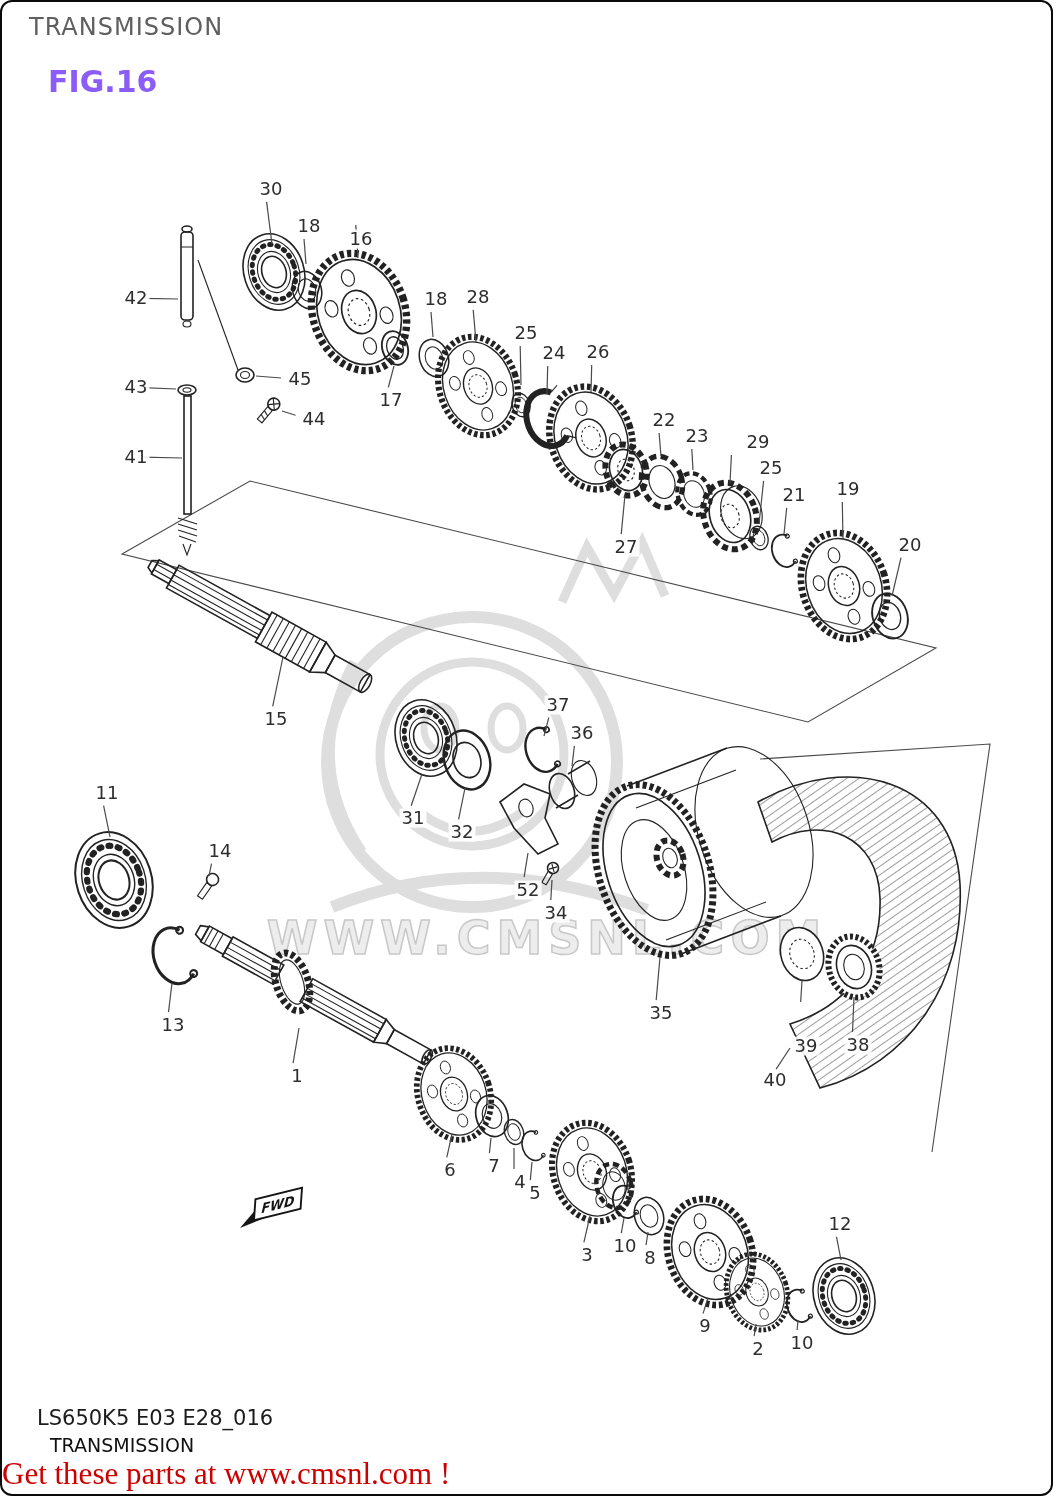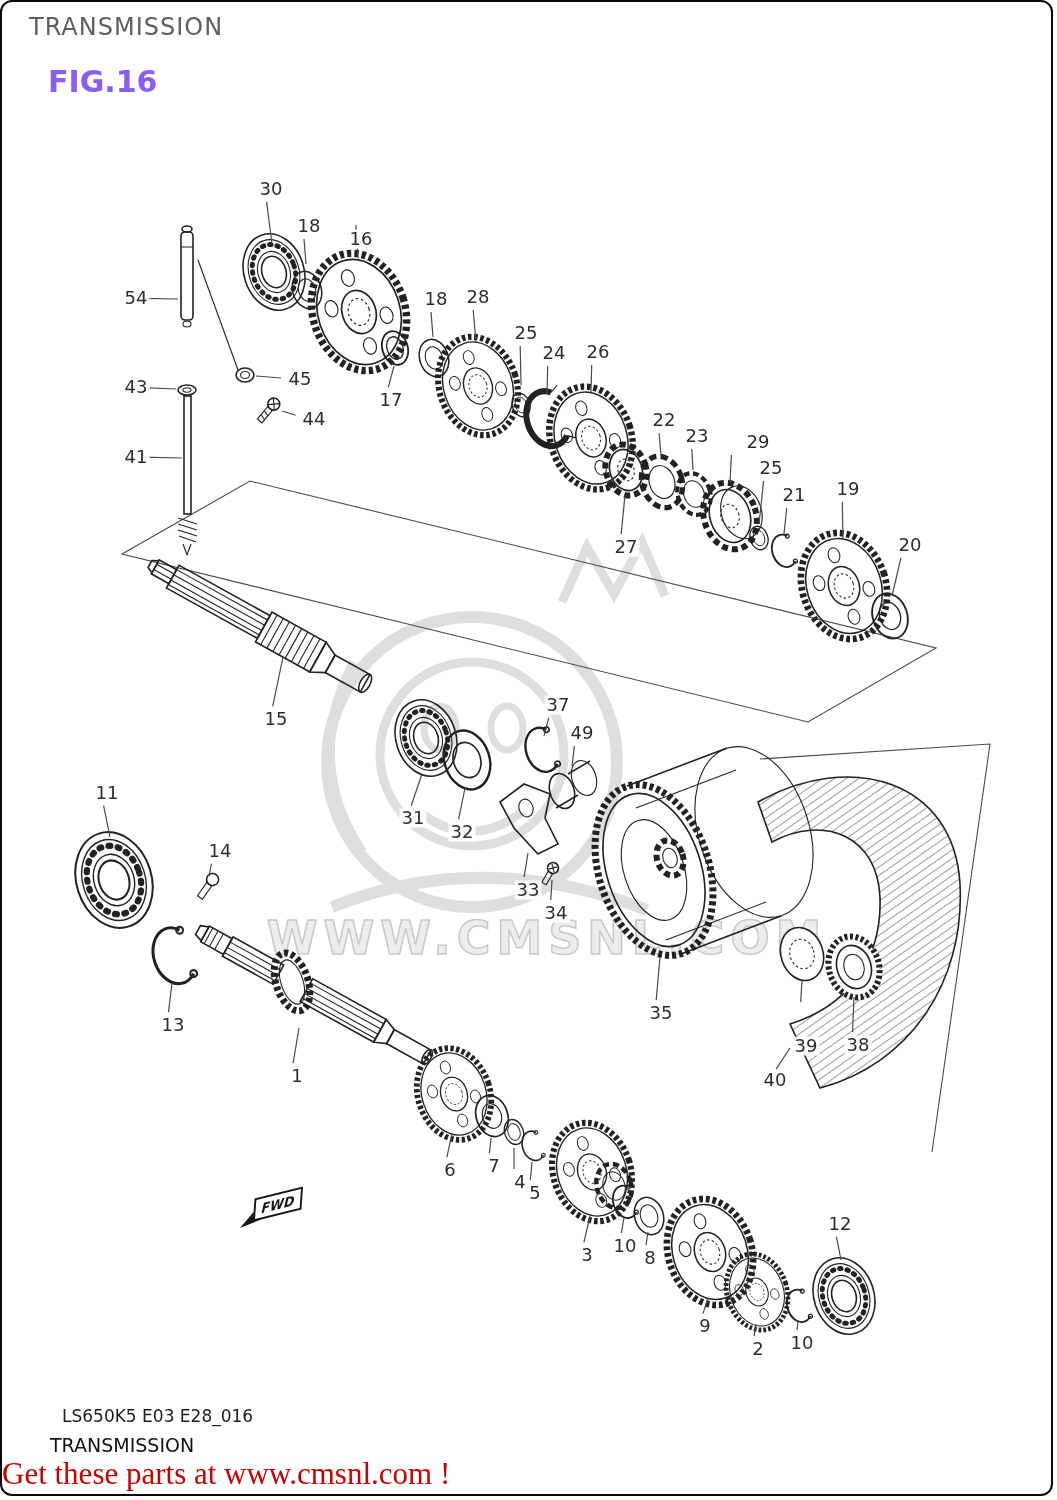--- a/index.html
+++ b/index.html
@@ -1,20 +1,20 @@
 <!DOCTYPE html>
 <html style="--banner-red: #cc0000;"><head>
 <meta charset="utf-8">
 <style>
   html,body{margin:0;padding:0;background:#ffffff;width:1057px;height:1500px;overflow:hidden;}
   .page{position:relative;width:1053px;height:1496px;box-sizing:border-box;border:2px solid #0a0a0a;
         border-radius:12px;background:#fff;font-family:"DejaVu Sans",sans-serif;overflow:hidden;}
   .hdr-title{position:absolute;left:27px;top:11px;font-size:24px;color:#5f5f5f;letter-spacing:1px;}
   .fig-label{position:absolute;left:46px;top:62px;font-size:30px;font-weight:bold;color:#8b5cf6;}
-  .ftr-code{position:absolute;left:60px;top:1404px;font-size:17px;color:#1c1c1c;}
+  .ftr-code{position:absolute;left:35px;top:1404px;font-size:21px;color:#1c1c1c;}
   .ftr-title{position:absolute;left:48px;top:1432px;font-size:19px;color:#111;}
   .banner{position:absolute;left:0;bottom:2px;width:100%;text-align:left;
           font-family:"Liberation Serif",serif;font-size:31px;color:var(--banner-red,#cc0000);}
   #diagram-svg{position:absolute;left:0;top:0;}
   #callout-layer{position:absolute;left:6px;top:0;width:1053px;height:1496px;pointer-events:none;}
   .callout{position:absolute;transform:translate(-50%,-50%);font-size:18px;color:#2d2d2d;
            background:rgba(255,255,255,0.9);padding:0 2px;line-height:1.05;}
   
   .ln{fill:none;stroke:#222;stroke-width:1.6;}
   .ln2{fill:none;stroke:#222;stroke-width:1.1;}
@@ -325,47 +325,47 @@
         <line x1="701.0" y1="1311.6" x2="706" y2="1296" class="leader"></line>
         <line x1="752.1" y1="1334.2" x2="754" y2="1322" class="leader"></line>
         <line x1="795.1" y1="1328.0" x2="796" y2="1318" class="leader"></line>
       </g>
   </svg>
 
   <div id="callout-layer">
       <div class="callout" style="left: 263px; top: 187px;">30</div>
       <div class="callout" style="left: 301px; top: 224px;">18</div>
       <div class="callout" style="left: 353px; top: 210px; margin-top: 27px;">16</div>
-      <div class="callout" style="left: 128px; top: 296px;">54</div>
+      <div class="callout" style="left: 128px; top: 296px;">42</div>
       <div class="callout" style="left: 428px; top: 297px;">18</div>
       <div class="callout" style="left: 470px; top: 295px;">28</div>
       <div class="callout" style="left: 518px; top: 331px;">25</div>
       <div class="callout" style="left: 546px; top: 351px;">24</div>
       <div class="callout" style="left: 590px; top: 350px;">26</div>
       <div class="callout" style="left: 128px; top: 385px;">43</div>
       <div class="callout" style="left: 292px; top: 377px;">45</div>
       <div class="callout" style="left: 383px; top: 398px;">17</div>
       <div class="callout" style="left: 306px; top: 417px;">44</div>
       <div class="callout" style="left: 656px; top: 418px;">22</div>
       <div class="callout" style="left: 689px; top: 434px;">23</div>
       <div class="callout" style="left: 730px; top: 440px; margin-left: 20px;">29</div>
       <div class="callout" style="left: 128px; top: 455px;">41</div>
       <div class="callout" style="left: 763px; top: 466px;">25</div>
       <div class="callout" style="left: 786px; top: 493px;">21</div>
       <div class="callout" style="left: 840px; top: 487px;">19</div>
       <div class="callout" style="left: 902px; top: 543px;">20</div>
       <div class="callout" style="left: 618px; top: 545px;">27</div>
       <div class="callout" style="left: 268px; top: 717px;">15</div>
       <div class="callout" style="left: 550px; top: 703px;">37</div>
-      <div class="callout" style="left: 574px; top: 731px;">49</div>
+      <div class="callout" style="left: 574px; top: 731px;">36</div>
       <div class="callout" style="left: 405px; top: 816px;">31</div>
       <div class="callout" style="left: 454px; top: 830px;">32</div>
       <div class="callout" style="left: 99px; top: 791px;">11</div>
       <div class="callout" style="left: 212px; top: 849px;">14</div>
-      <div class="callout" style="left: 520px; top: 888px;">33</div>
+      <div class="callout" style="left: 520px; top: 888px;">52</div>
       <div class="callout" style="left: 548px; top: 911px;">34</div>
       <div class="callout" style="left: 165px; top: 1023px;">13</div>
       <div class="callout" style="left: 289px; top: 1074px;">1</div>
       <div class="callout" style="left: 653px; top: 1011px;">35</div>
       <div class="callout" style="left: 798px; top: 1013px; margin-top: 31px;">39</div>
       <div class="callout" style="left: 850px; top: 1043px;">38</div>
       <div class="callout" style="left: 767px; top: 1078px;">40</div>
       <div class="callout" style="left: 442px; top: 1168px;">6</div>
       <div class="callout" style="left: 486px; top: 1164px;">7</div>
       <div class="callout" style="left: 512px; top: 1180px;">4</div>

